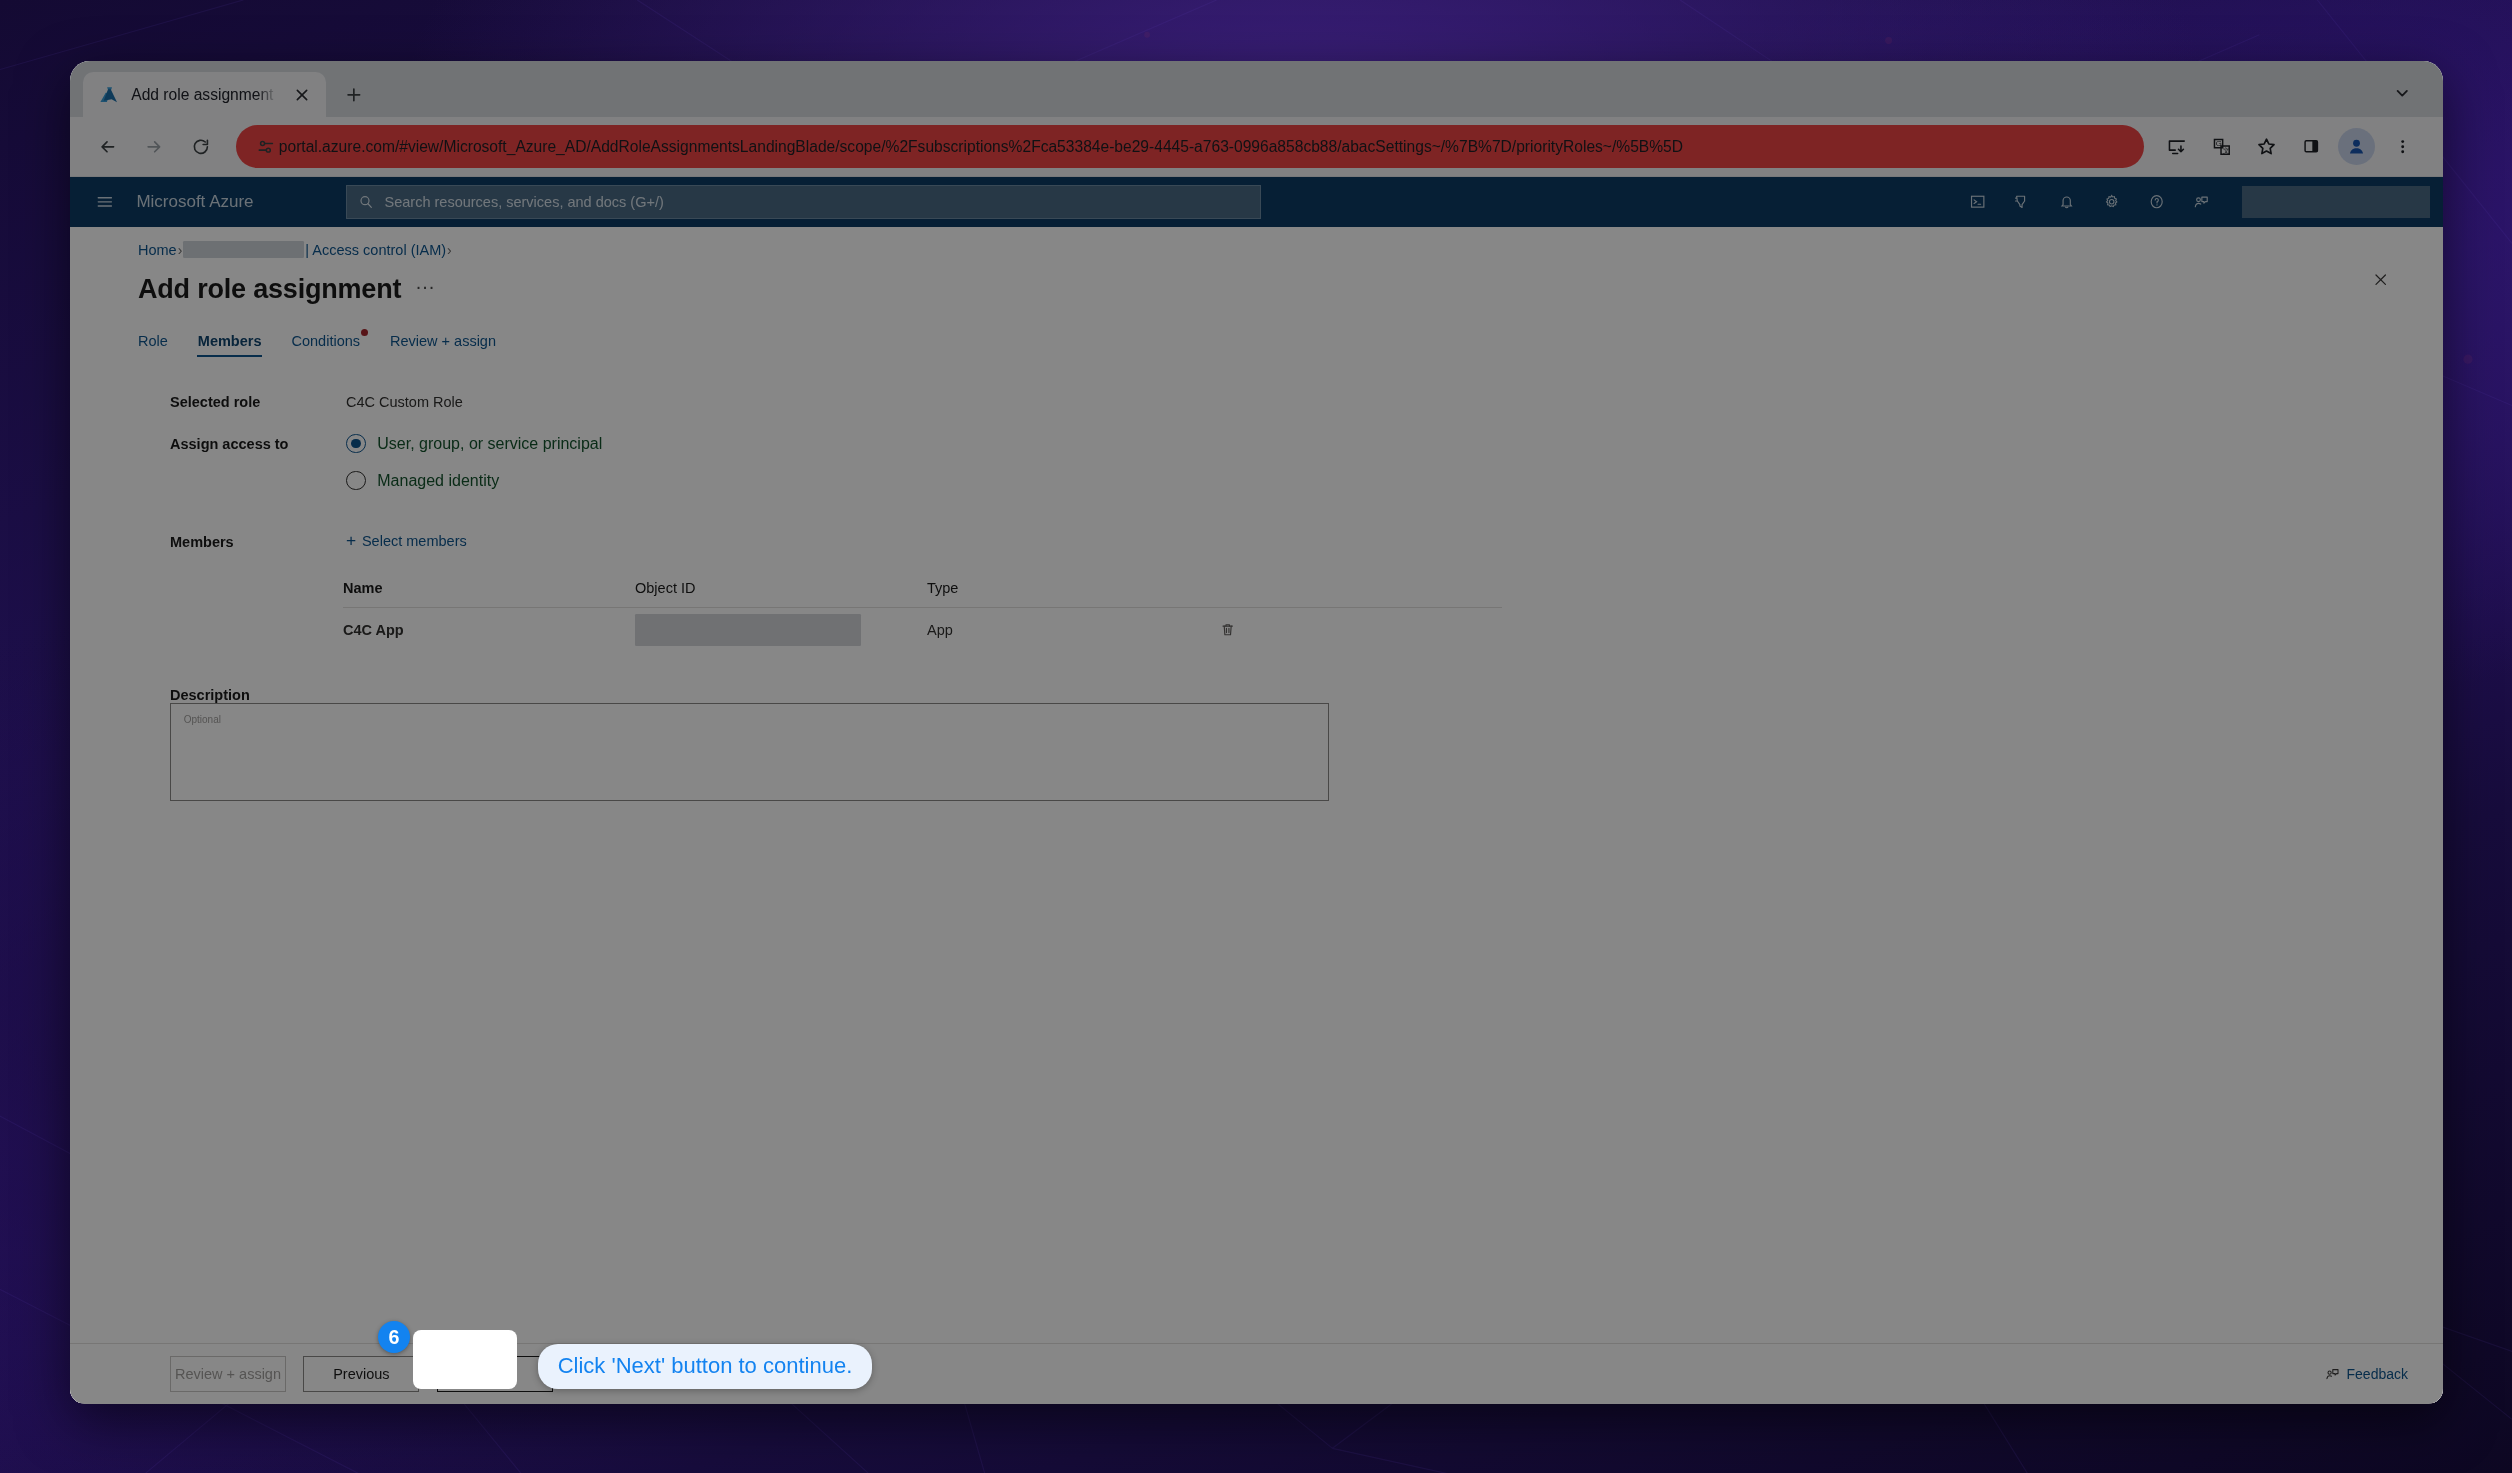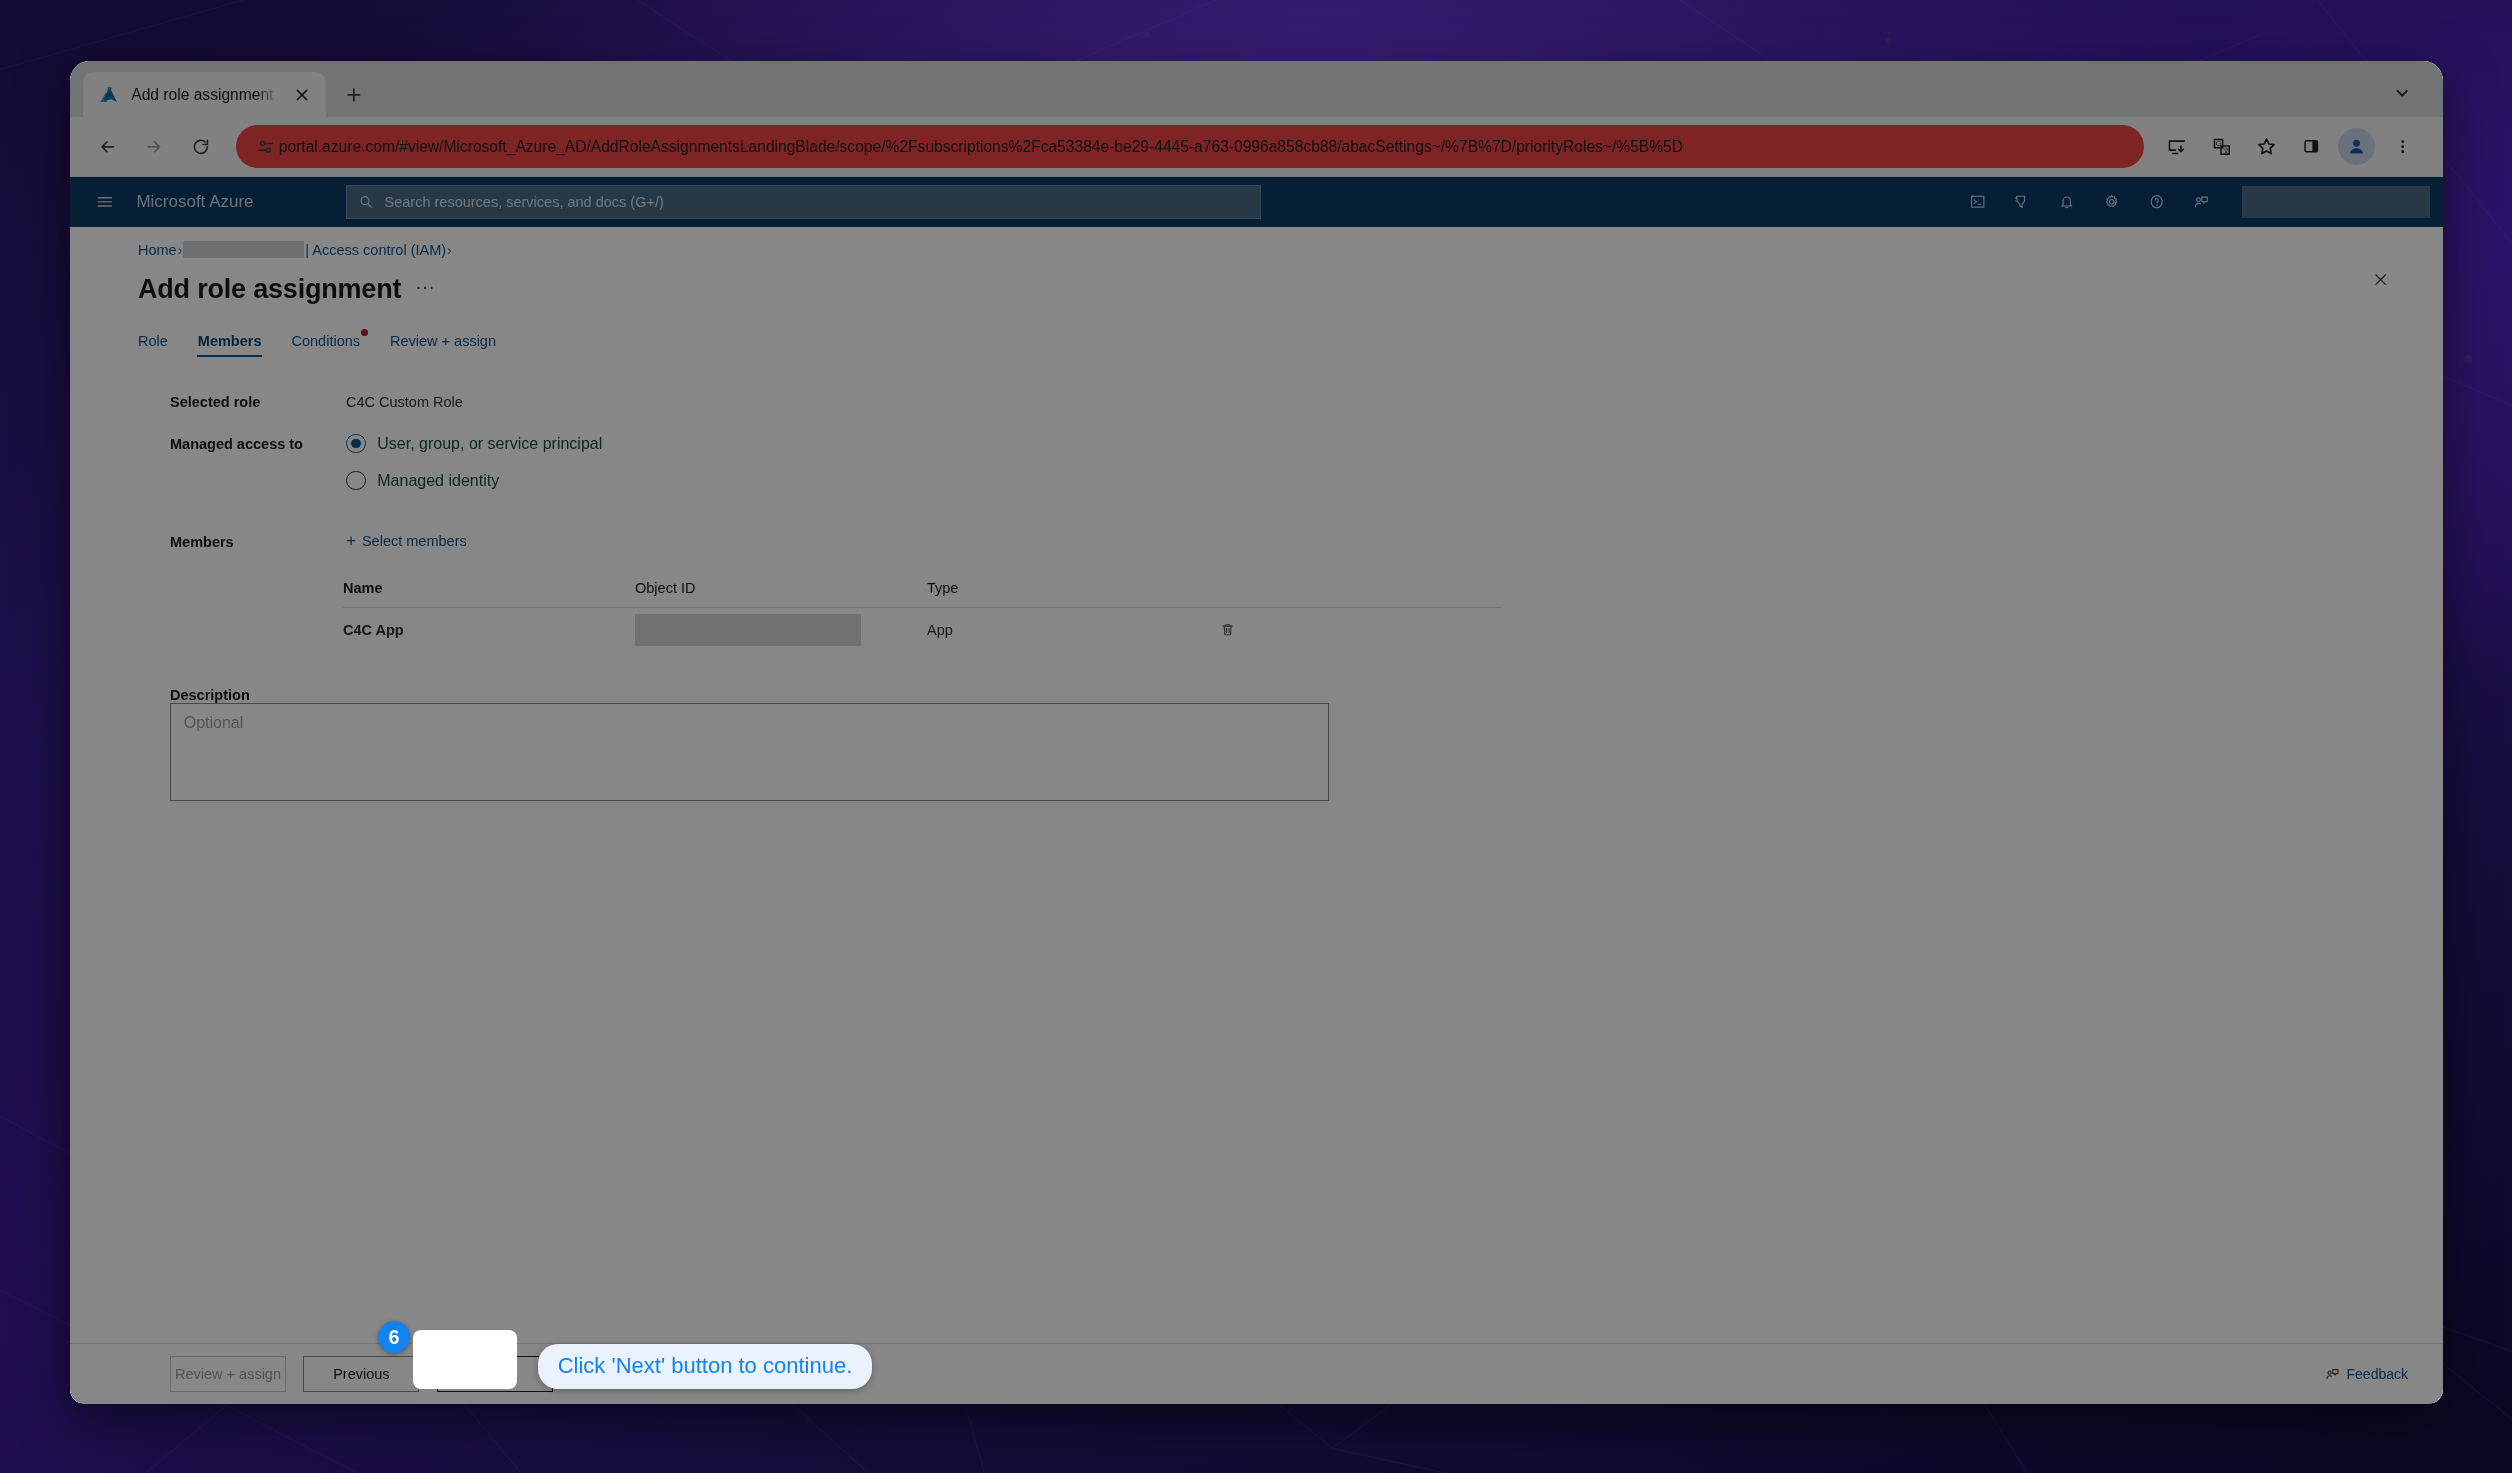--- a/index.html
+++ b/index.html
@@ -212,21 +212,21 @@
   .c-oid { width: 292px; }
   .c-type { width: 292px; }
   .c-act { width: 116px; display: flex; align-items: center; }
   .mrow .cell { font-size: 14.5px; color: #323130; }
   .oid-redact { width: 226px; height: 32px; background: #d3d6da; border-radius: 1.2px; }
 
   .desc-area {
     width: 1159px; height: 98px;
     border: 0.6px solid #8a8886; background: #fff;
     padding: 10.4px 12.7px;
-    font-size: 16px; color: #a19f9d;
+    font-size: 10px; color: #a19f9d;
   }
 
   
   .az-footer {
     position: absolute; left: 0; right: 0; bottom: 0;
     height: 60px;
     border-top: 0.6px solid #e1dfdd;
     display: flex; align-items: center;
     padding: 0 35px 0 100px;
     background: #fff;
@@ -498,21 +498,21 @@
       </div>
 
       <div class="form">
 
         <div class="frow">
           <div class="flabel">Selected role</div>
           <div class="fvalue">C4C Custom Role</div>
         </div>
 
         <div class="frow">
-          <div class="flabel">Managed access to</div>
+          <div class="flabel">Assign access to</div>
           <div>
             <div class="radio-line">
               <span class="radio">
                   <span class="dot"></span>
                 </span>
               <span class="radio-label">User, group, or service principal</span>
             </div>
             <div class="radio-line">
               <span class="radio off"></span>
               <span class="radio-label">Managed identity</span>

